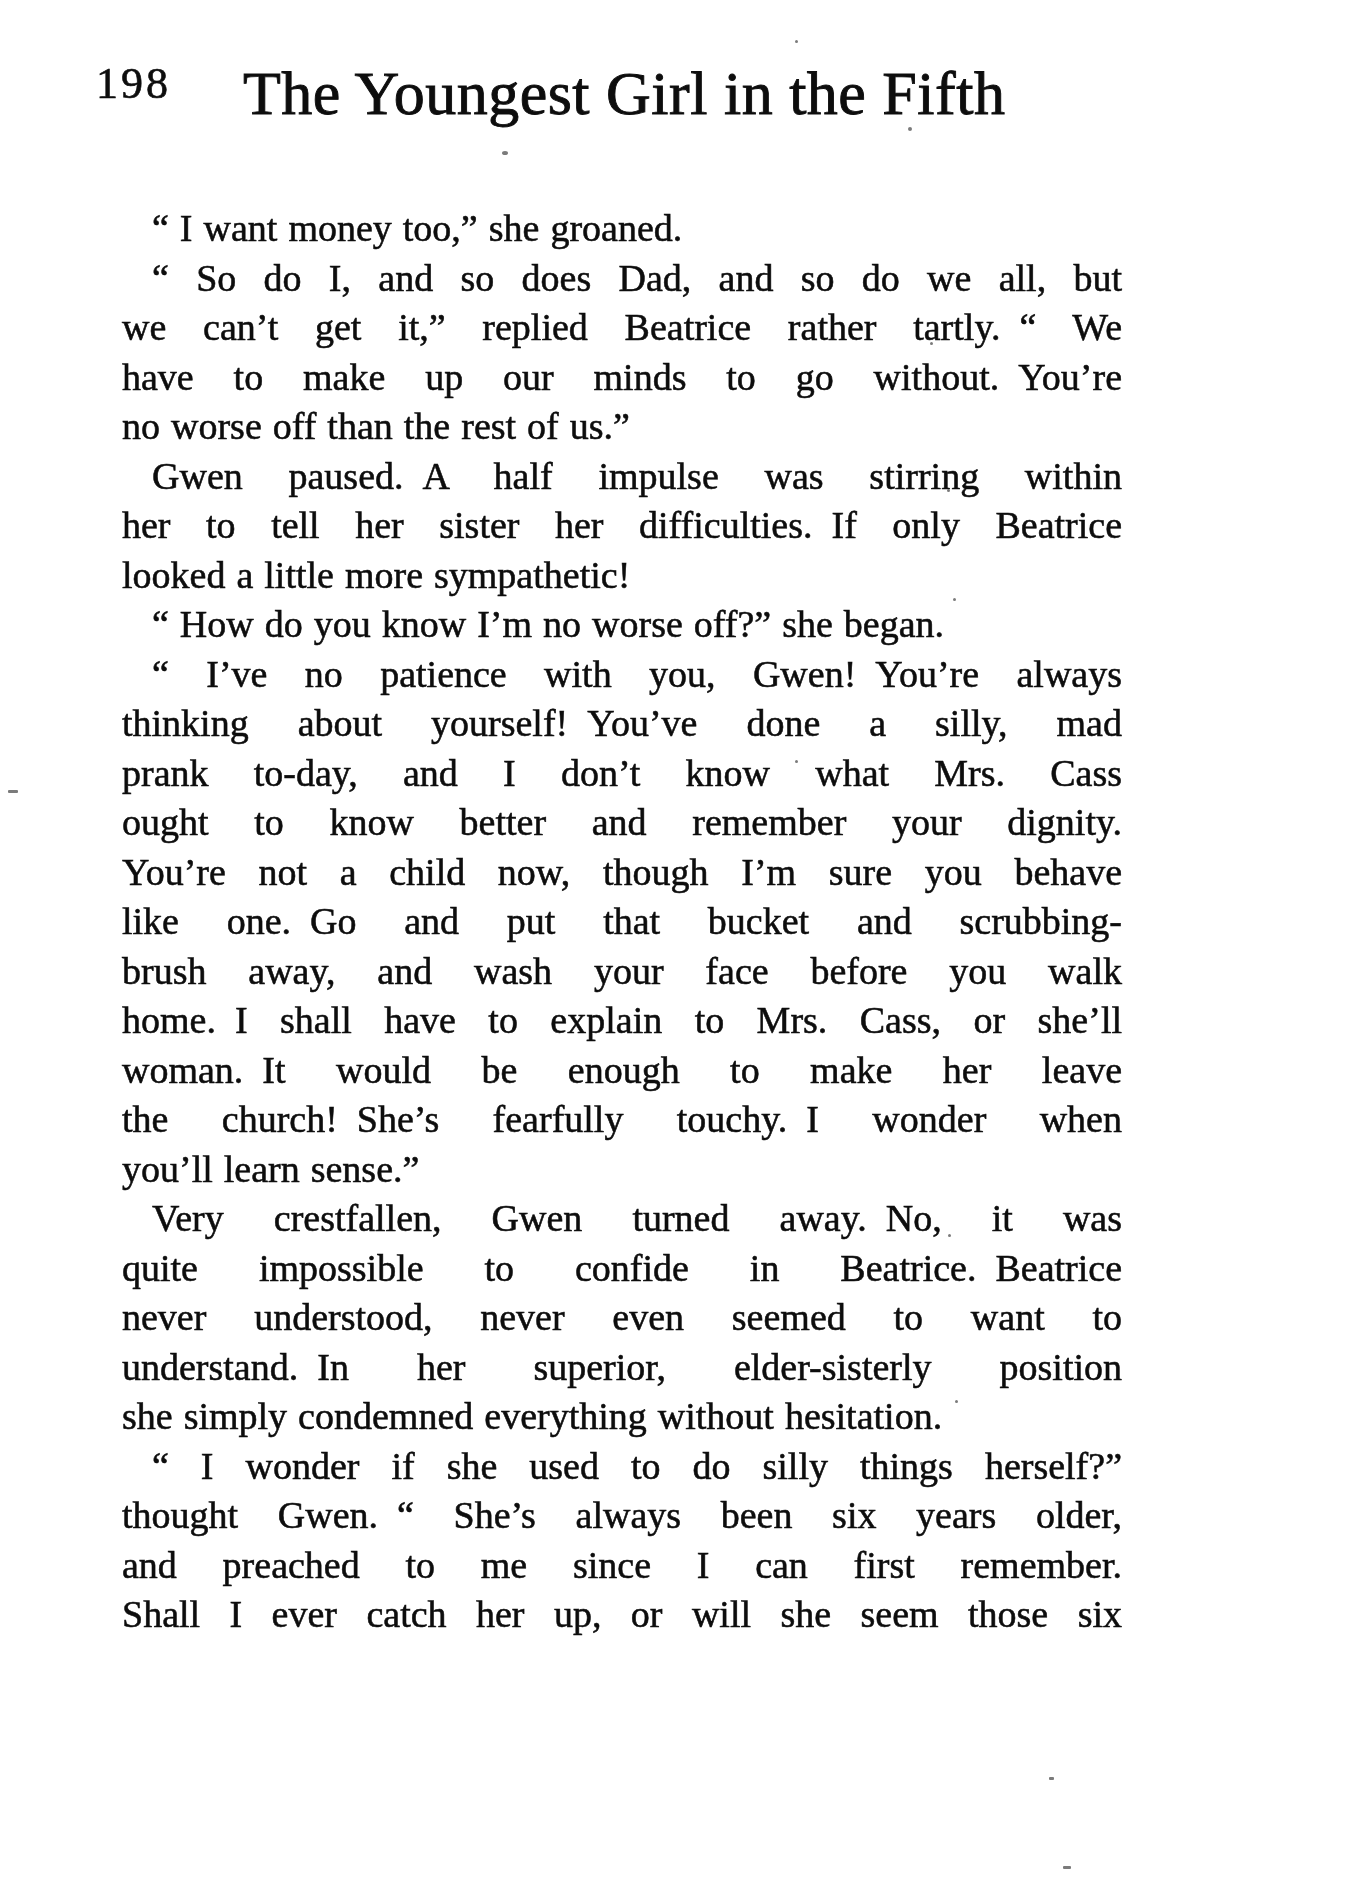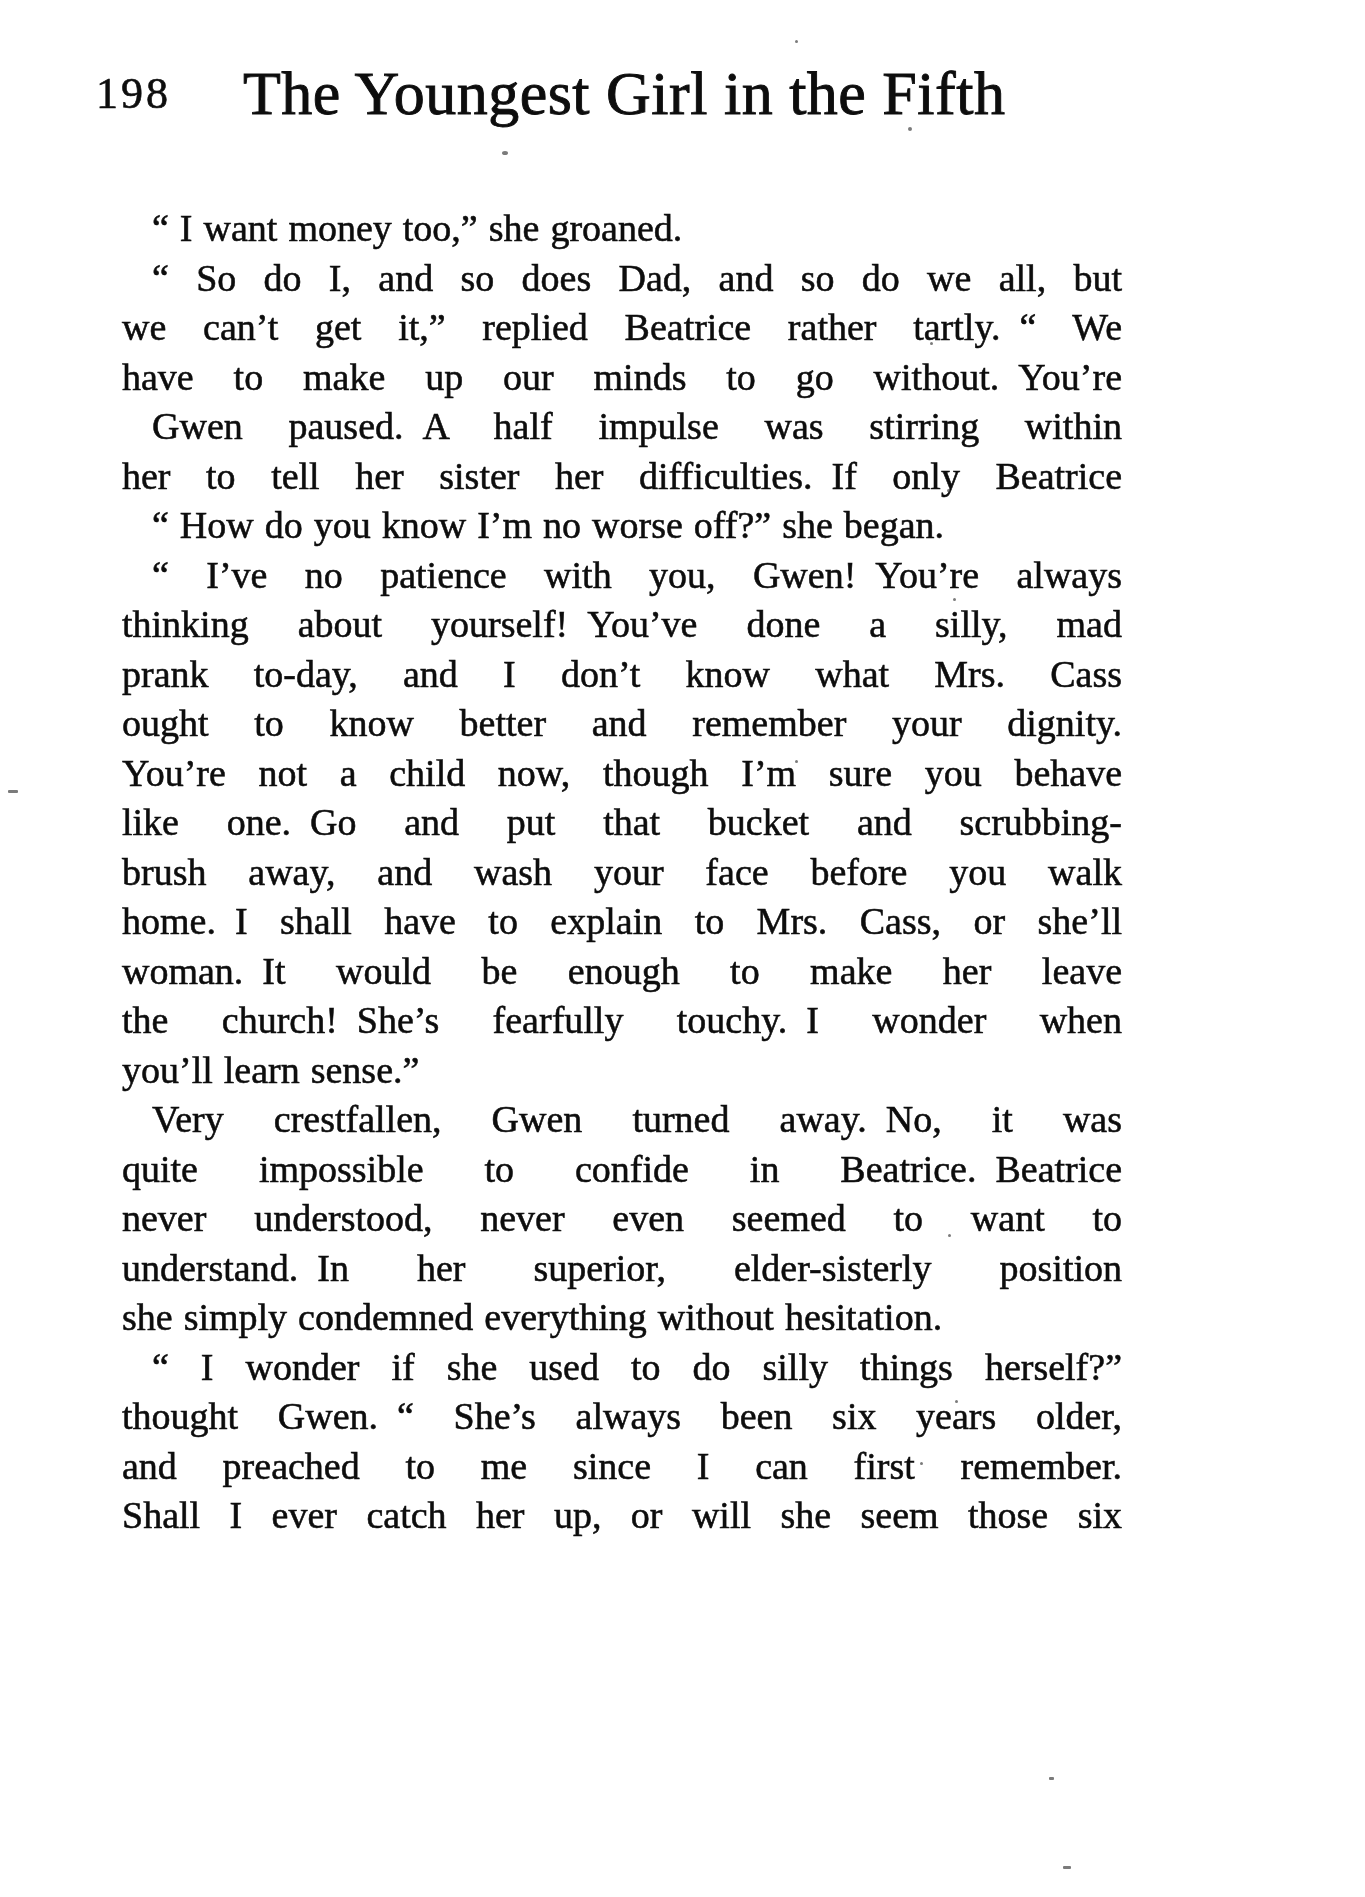--- a/index.html
+++ b/index.html
@@ -12,21 +12,21 @@
     position: relative;
     width: 1365px; height: 1897px;
     background: #ffffff;
     color: #0d0d0d;
     font-family: "Liberation Serif", "DejaVu Serif", serif;
   }
   .header {
     position: absolute;
     top: 58px; left: 96px;
     display: flex;
-    align-items: center;
+    align-items: flex-start;
     white-space: nowrap;
   }
   .page-number {
     font-size: 44px;
     letter-spacing: 3px;
     -webkit-text-stroke: 0.6px #0d0d0d;
   }
   .page-title {
     font-size: 62px;
     margin-left: 72px;
@@ -67,24 +67,26 @@
   </div>
 
   <div class="text-block">
       <div class="paragraph">
         <div class="line first last">“ I want money too,” she groaned.</div>
       </div>
       <div class="paragraph">
         <div class="line first">“ So do I, and so does Dad, and so do we all, but</div>
         <div class="line">we can’t get it,” replied Beatrice rather tartly. “ We</div>
         <div class="line">have to make up our minds to go without. You’re</div>
+        <div class="line last">no worse off than the rest of us.”</div>
       </div>
       <div class="paragraph">
         <div class="line first">Gwen paused. A half impulse was stirring within</div>
         <div class="line">her to tell her sister her difficulties. If only Beatrice</div>
+        <div class="line last">looked a little more sympathetic!</div>
       </div>
       <div class="paragraph">
         <div class="line first last">“ How do you know I’m no worse off?” she began.</div>
       </div>
       <div class="paragraph">
         <div class="line first">“ I’ve no patience with you, Gwen! You’re always</div>
         <div class="line">thinking about yourself! You’ve done a silly, mad</div>
         <div class="line">prank to-day, and I don’t know what Mrs. Cass</div>
         <div class="line">ought to know better and remember your dignity.</div>
         <div class="line">You’re not a child now, though I’m sure you behave</div>

